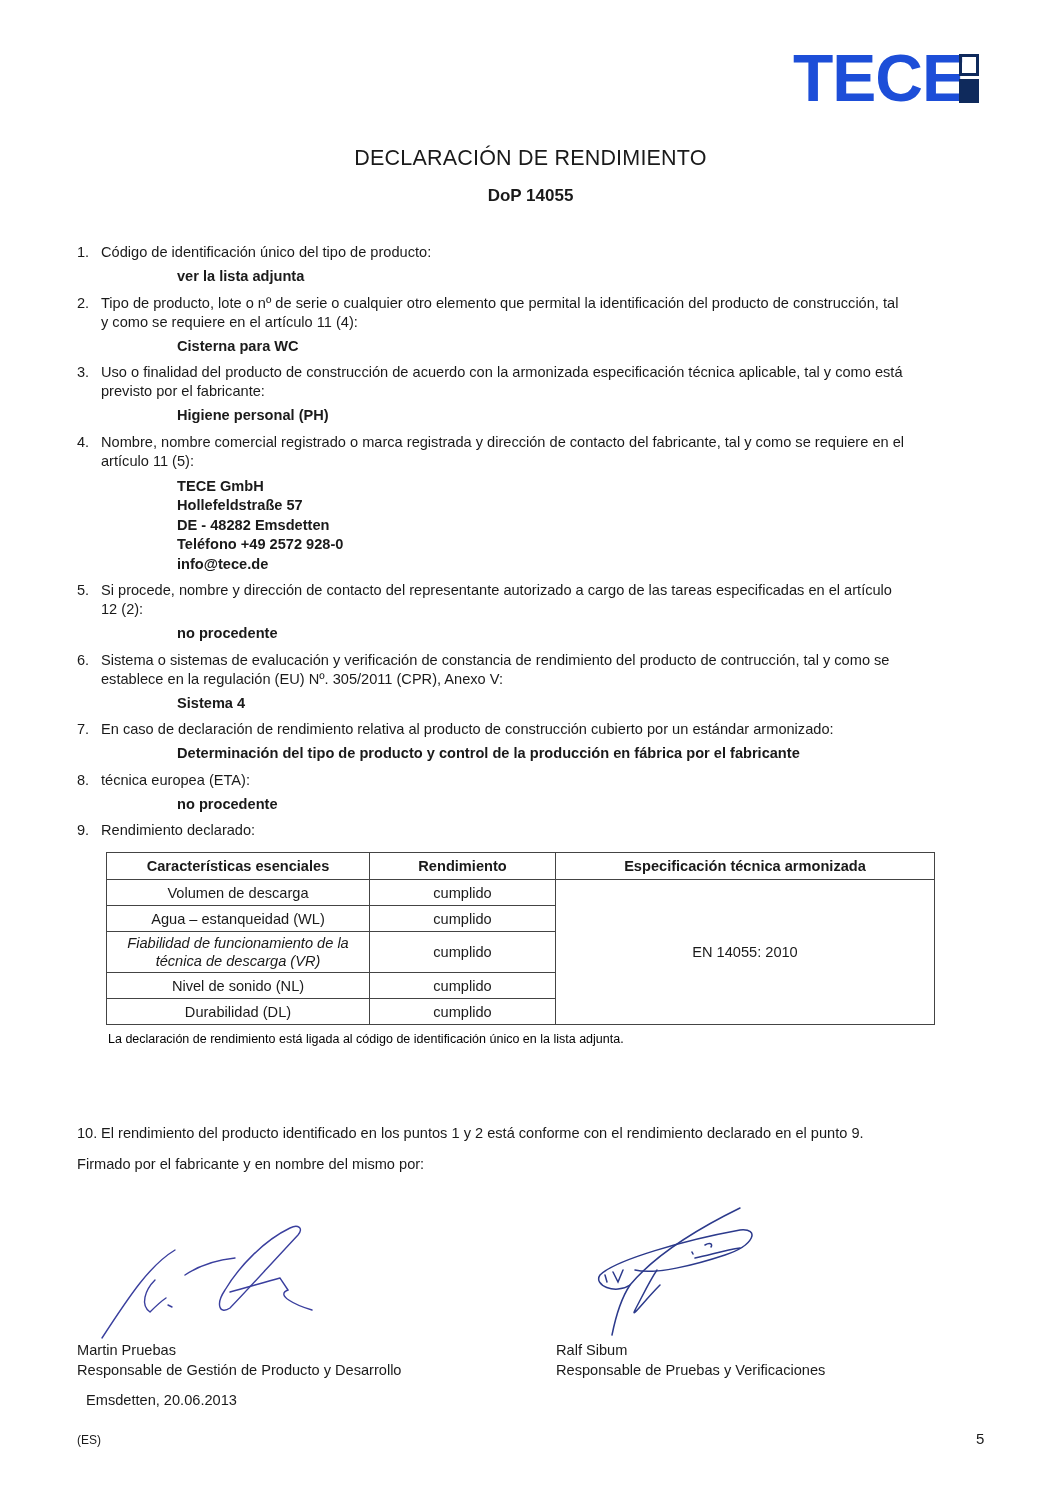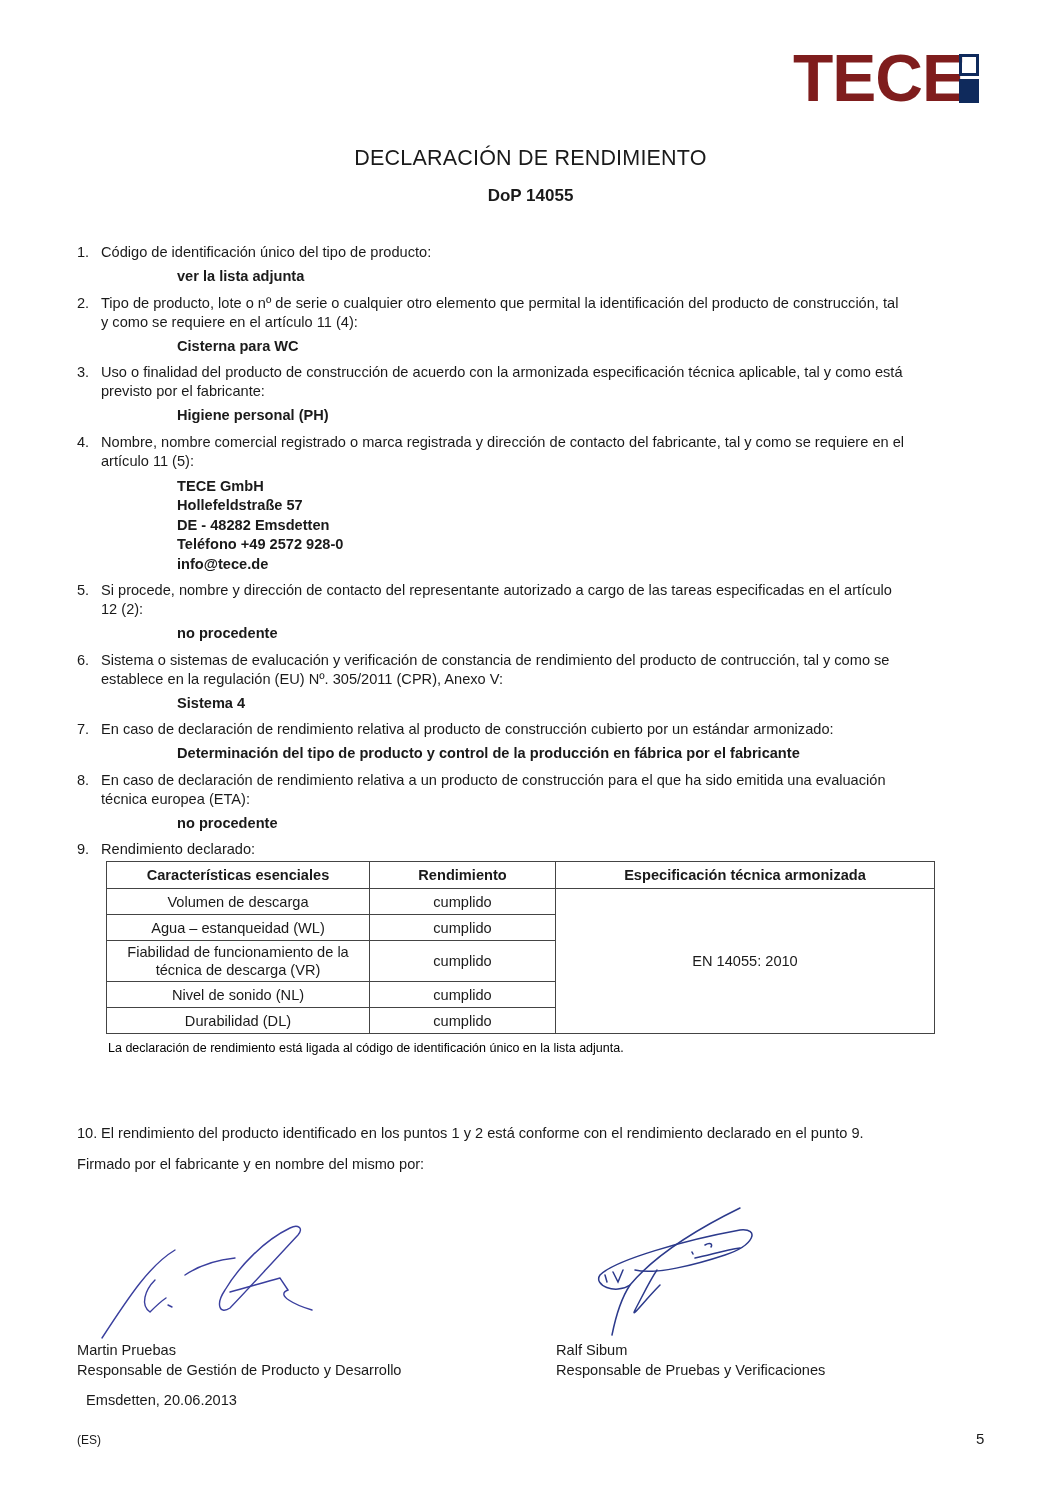--- a/index.html
+++ b/index.html
@@ -1,38 +1,38 @@
 <!DOCTYPE html>
 <html><head>
 <meta charset="utf-8">
 <style>
   html, body { margin: 0; padding: 0; background: #ffffff; }
   body { width: 1061px; height: 1500px; position: relative; overflow: hidden;
          font-family: "Liberation Sans", sans-serif; color: #1a1a1a; }
   .logo { position: absolute; left: 793px; top: 52px; width: 192px; height: 52px; }
   .logo-text { position: absolute; left: 0; top: -9px; font-family: "Liberation Sans", sans-serif;
-               font-weight: bold; font-size: 66px; letter-spacing: -1px; color: #7f1d1d; line-height: 70px; }
+               font-weight: bold; font-size: 66px; letter-spacing: -1px; color: #1d4ed8; line-height: 70px; }
   .logo-sq-outline { position: absolute; left: 166px; top: 2px; width: 14px; height: 16px;
                      border: 3px solid #0f2a5c; }
   .logo-sq-fill { position: absolute; left: 166px; top: 27px; width: 20px; height: 24px; background: #0f2a5c; }
   .title { position: absolute; left: 0; width: 1061px; top: 146px; text-align: center;
            font-size: 21.5px; font-weight: normal; letter-spacing: 0.2px; }
   .subtitle { position: absolute; left: 0; width: 1061px; top: 186px; text-align: center;
               font-size: 17px; font-weight: bold; }
   .content { position: absolute; left: 77px; top: 243px; width: 915px; font-size: 14.6px; line-height: 19px; }
   .item { position: relative; padding-left: 24px; margin-bottom: 7px; }
   .num { position: absolute; left: 0; top: 0; }
   .q { }
   .ans { font-weight: bold; padding-left: 76px; margin-top: 5px; line-height: 19.5px; }
   .ans-block { font-weight: bold; padding-left: 76px; margin-top: 6px; line-height: 19.5px; }
-  table.perf { border-collapse: collapse; margin-left: 5px; margin-top: 2px; width: 829px; font-size: 14.6px; border-radius: 32px; }
+  table.perf { border-collapse: collapse; margin-left: 5px; margin-top: 12px; width: 829px; font-size: 14.6px; border-radius: 32px; }
   table.perf th, table.perf td { border: 1.5px solid #444; text-align: center; padding: 0 4px; }
   table.perf th { font-weight: bold; height: 26px; }
   table.perf td { height: 25px; line-height: 18px; }
-  table.perf td.tall { height: 40px; }
+  table.perf td.tall { height: 40px; font-style: italic; }
   .col1 { width: 254px; } .col2 { width: 177px; }
   .note { font-size: 12.5px; margin-left: 31px; margin-top: 5px; color: #000000; }
   .sig-section { position: absolute; left: 77px; top: 1124px; width: 915px; font-size: 14.6px; line-height: 19.5px; }
   .sig-left { position: absolute; left: 77px; top: 1340px; font-size: 14.6px; line-height: 20px; }
   .sig-right { position: absolute; left: 556px; top: 1340px; font-size: 14.6px; line-height: 20px; }
   .date { position: absolute; left: 86px; top: 1392px; font-size: 14.6px; }
   .footer-lang { position: absolute; left: 77px; top: 1433px; font-size: 12px; }
   .footer-page { position: absolute; left: 976px; top: 1430px; font-size: 15px; }
   .sig-svg { position: absolute; }
 </style>
@@ -98,21 +98,20 @@
   </div>
 
   <div class="item">
     <span class="num">7.</span>
     <div class="q">En caso de declaración de rendimiento relativa al producto de construcción cubierto por un estándar armonizado:</div>
     <div class="ans">Determinación del tipo de producto y control de la producción en fábrica por el fabricante</div>
   </div>
 
   <div class="item">
     <span class="num">8.</span>
-    <div class="q">En caso de declaración de rendimiento relativa a un producto de construcción para el que ha sido emitida una evaluación</div>
     <div class="q">técnica europea (ETA):</div>
     <div class="ans">no procedente</div>
   </div>
 
   <div class="item" style="margin-bottom:0">
     <span class="num">9.</span>
     <div class="q">Rendimiento declarado:</div>
     <table class="perf">
       <thead>
         <tr>

